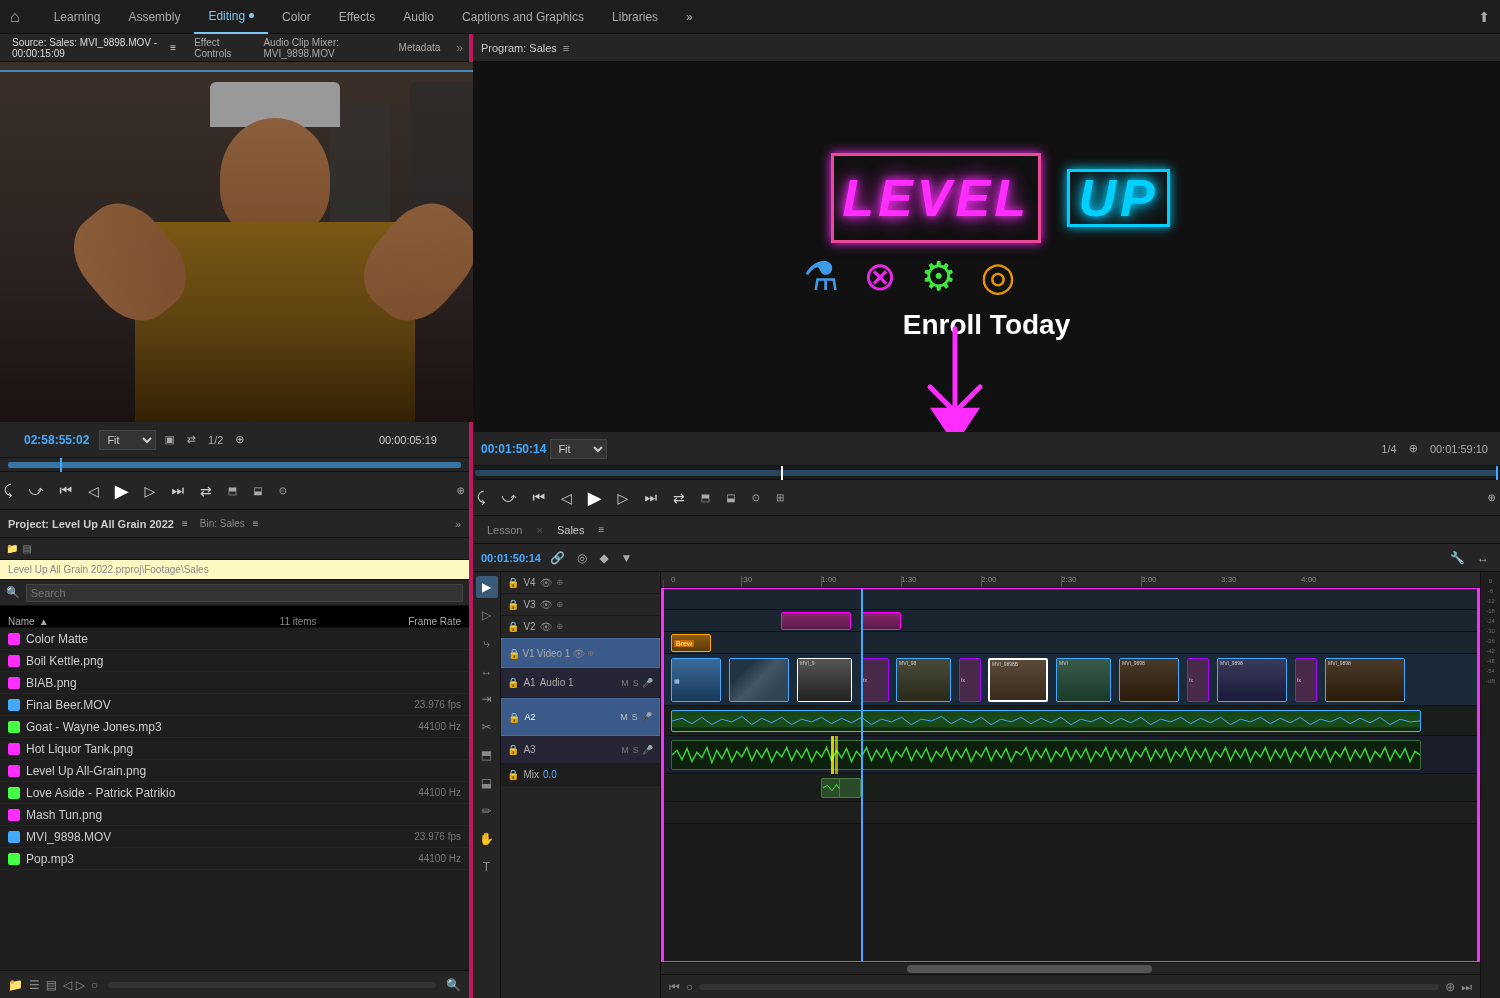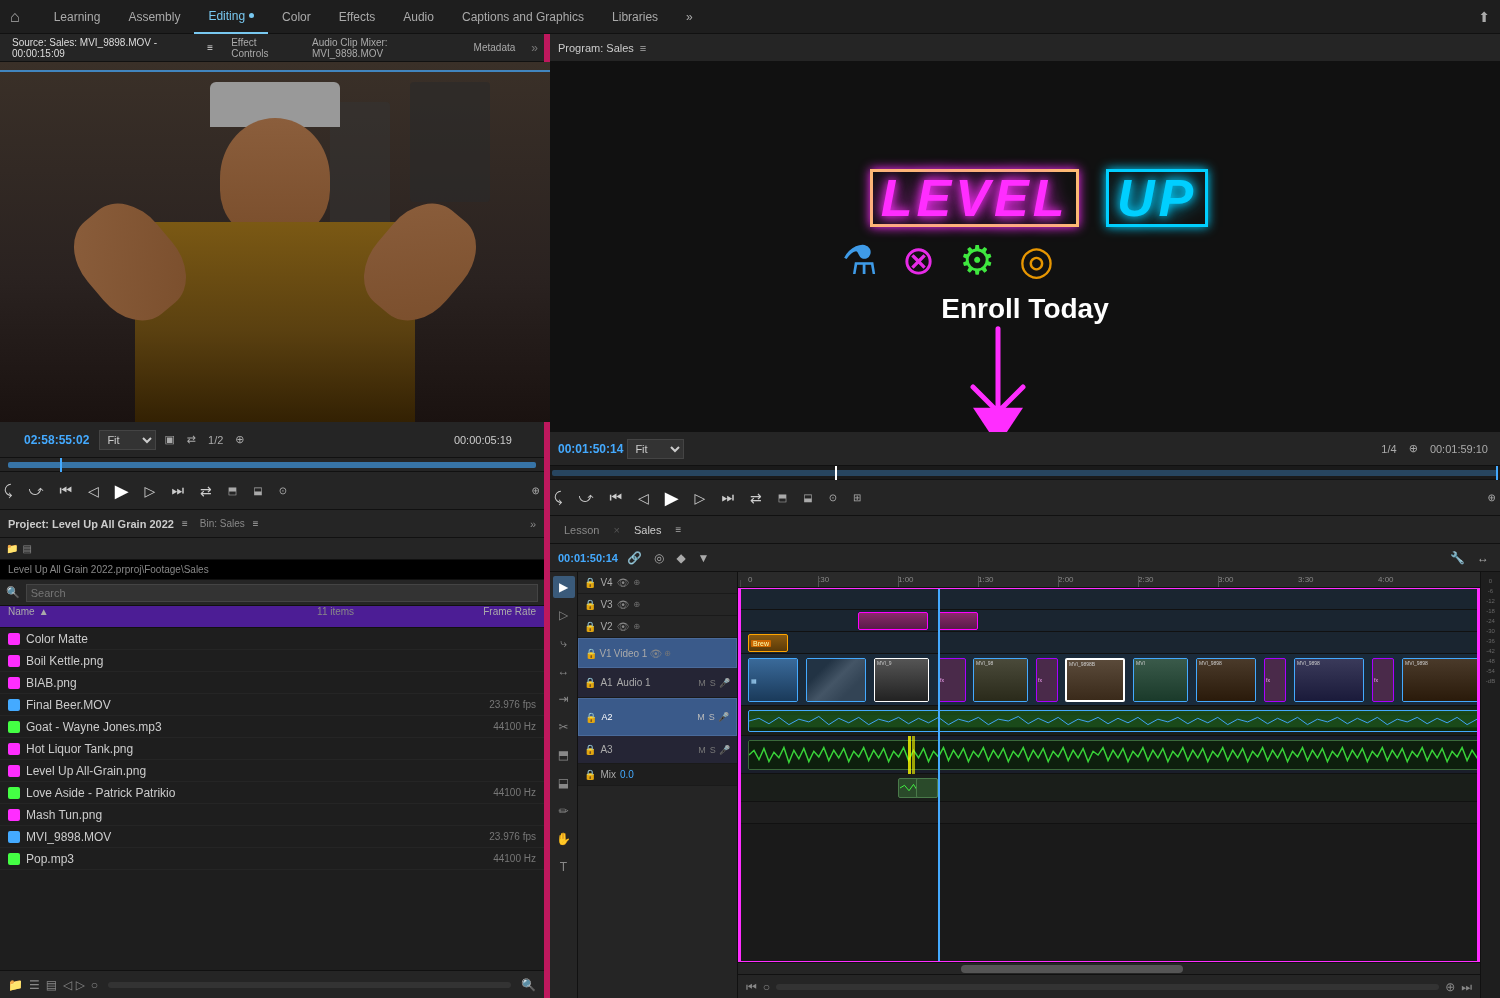--- a/index.html
+++ b/index.html
@@ -60,24 +60,24 @@
     }
 
     
     #main {
       display: flex;
       height: calc(998px - 34px);
     }
 
     
     #left-side {
-      width: 550px;
+      width: 473px;
       display: flex;
       flex-direction: column;
-      border-right: 6px solid #be185d;
+      border-right: 4px solid #be185d;
     }
 
     
     #source-monitor {
       flex: 0 0 auto;
       background: #1a1a1a;
     }
     .source-tabs {
       background: #252525;
       height: 28px;
@@ -281,21 +281,21 @@
       font-size: 11px;
       color: #ccc;
       font-weight: bold;
     }
     .project-header-right {
       margin-left: auto;
       display: flex;
       gap: 6px;
     }
     .project-path {
-      background: #000000;
+      background: #fef9c3;
       height: 20px;
       display: flex;
       align-items: center;
       padding: 0 8px;
       border-bottom: 1px solid #111;
       font-size: 10px;
       color: #888;
     }
     .project-search {
       background: #252525;
@@ -309,24 +309,24 @@
     .search-box {
       flex: 1;
       background: #333;
       border: 1px solid #444;
       color: #ccc;
       font-size: 11px;
       height: 18px;
       padding: 0 4px;
     }
     .project-table-header {
-      background: #4c1d95;
+      background: #000000;
       height: 22px;
       display: flex;
-      align-items: flex-start;
+      align-items: flex-end;
       padding: 0 8px;
       border-bottom: 1px solid #111;
       gap: 39px;
     }
     .col-name {
       width: 180px;
       font-size: 10px;
       color: #aaa;
       display: flex;
       align-items: center;
@@ -440,22 +440,22 @@
       font-weight: 900;
       letter-spacing: 4px;
       line-height: 1;
       margin-bottom: 4px;
     }
     .level-text {
       color: #ff2dff;
       text-shadow: 0 0 10px #ff2dff, 0 0 20px #ff2dff;
       font-style: italic;
       display: inline-block;
-      border: 3px solid #fdba74;
-      padding: 0 8px;
+      border: 3px solid #ec4899;
+      padding: 16px 8px;
       box-shadow: 0 0 10px #ff2dff;
       margin-left: 28px;
     }
     .up-text {
       color: #00cfff;
       text-shadow: 0 0 10px #00cfff, 0 0 20px #00cfff;
       font-style: italic;
       display: inline-block;
       border: 3px solid #00cfff;
       padding: 0 8px;

